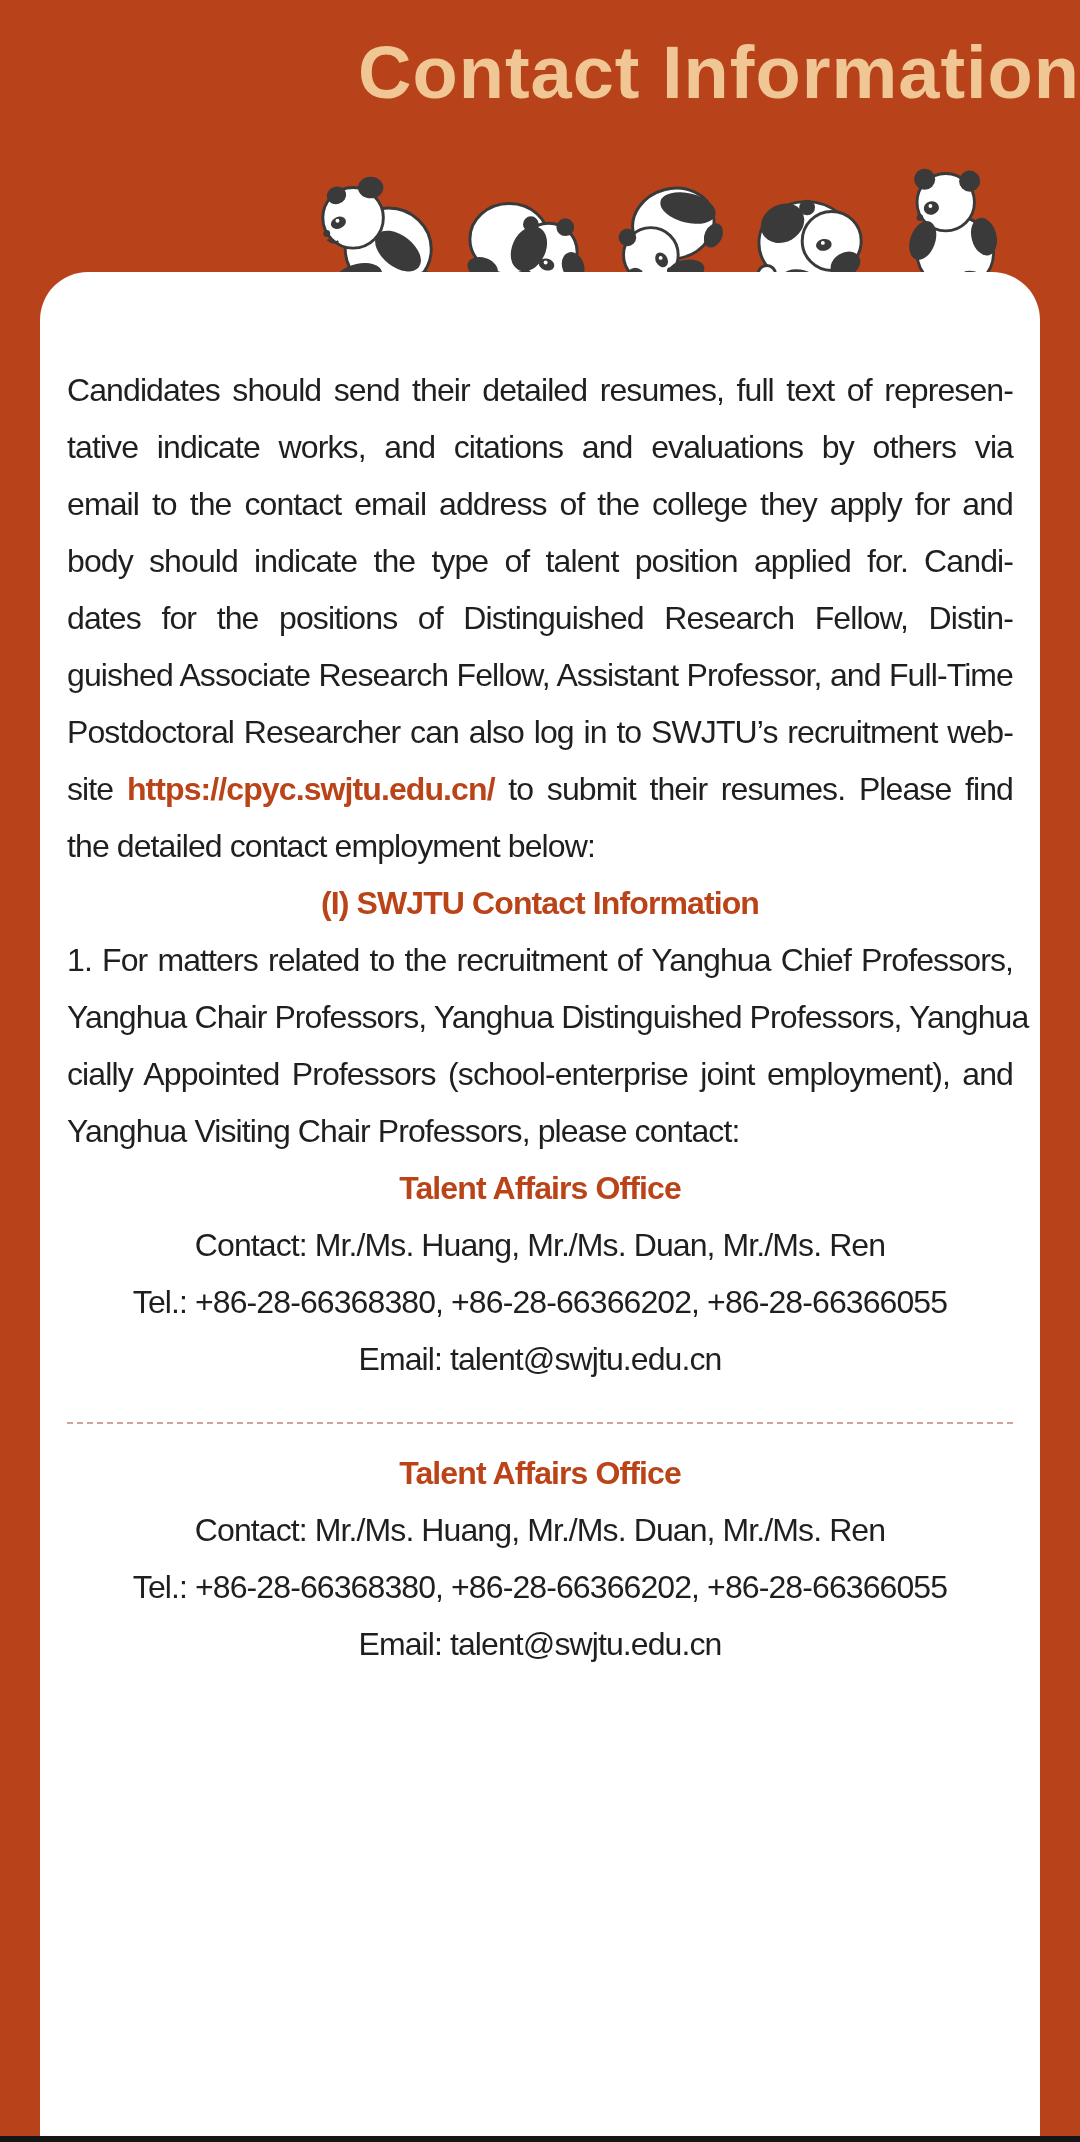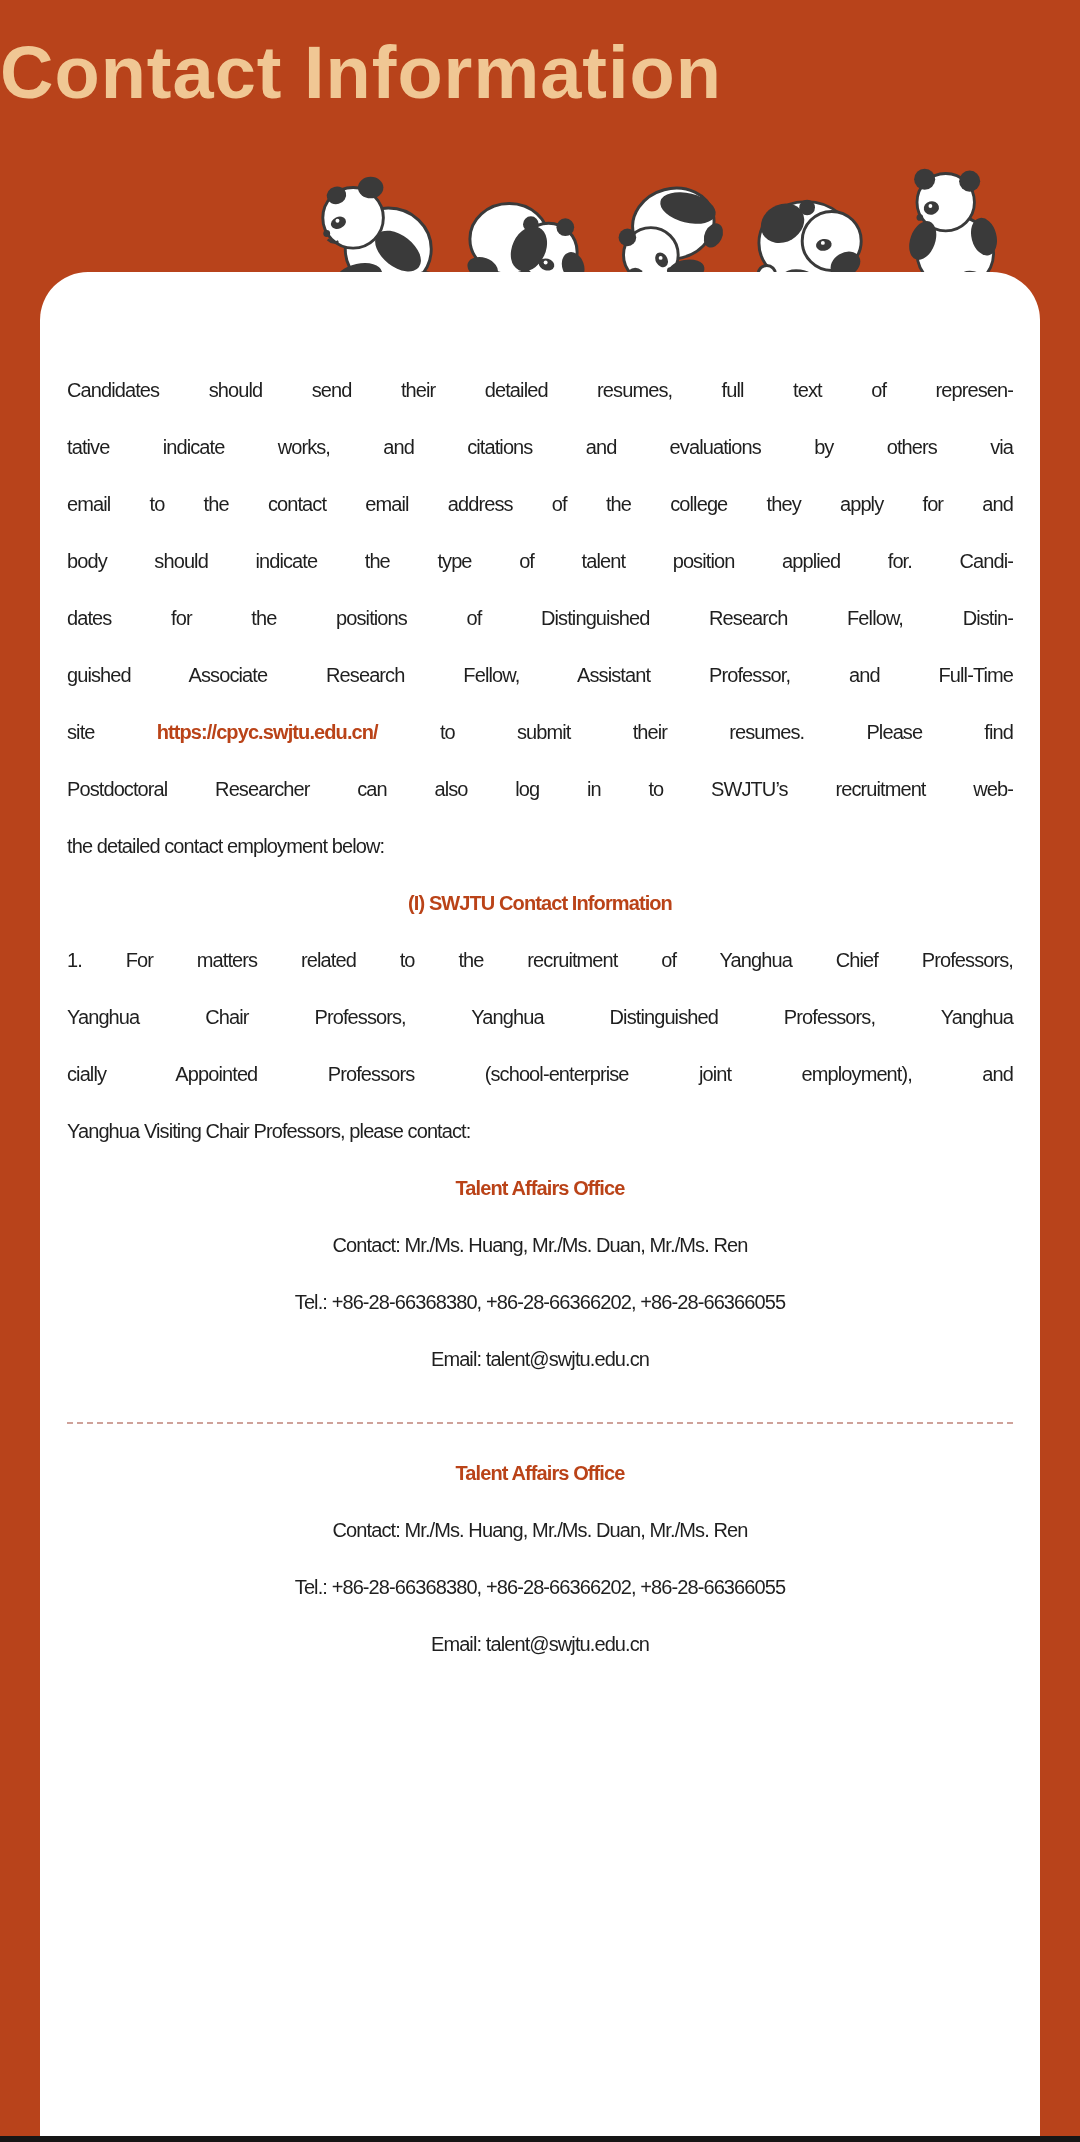--- a/index.html
+++ b/index.html
@@ -5,35 +5,35 @@
   html,body{margin:0;padding:0;}
   body{
     width:1080px;height:2142px;
     background:#B8431B;
     position:relative;
     overflow:hidden;
     font-family:"Liberation Sans","DejaVu Sans",sans-serif;
   }
   .title{
     position:absolute;top:30px;left:0;width:1080px;
-    margin:0;text-align:left;
+    margin:0;text-align:right;
     font-size:74px;font-weight:800;letter-spacing:1px;
     color:#F0C794;
   }
   .panda{position:absolute;}
   .card{
     position:absolute;top:272px;left:40px;
     width:1000px;height:1870px;
     background:#FFFFFF;
     border-radius:48px 48px 0 0;
     padding:90px 27px 0 27px;
     box-sizing:border-box;
   }
   .card, .pline, .oline{
-    font-size:20px;line-height:57px;letter-spacing:-0.9px;color:#1F1F1F;
+    font-size:32px;line-height:57px;letter-spacing:-0.9px;color:#1F1F1F;
   }
   .pline{
     text-align:justify;text-align-last:justify;text-justify:inter-word;
     white-space:nowrap;
   }
   .pline.last{text-align-last:left;}
   .oline{white-space:nowrap;text-align:center;}
   .accent{color:#BA4318;font-weight:bold;}
   .link{color:#BA4318;font-weight:bold;cursor:pointer;}
   .divider{
@@ -120,22 +120,22 @@
 
 <div class="card">
 
   <div>
       <div class="pline">Candidates should send their detailed resumes, full text of represen-</div>
       <div class="pline">tative indicate works, and citations and evaluations by others via</div>
       <div class="pline">email to the contact email address of the college they apply for and</div>
       <div class="pline">body should indicate the type of talent position applied for. Candi-</div>
       <div class="pline">dates for the positions of Distinguished Research Fellow, Distin-</div>
       <div class="pline">guished Associate Research Fellow, Assistant Professor, and Full-Time</div>
+      <div class="pline">Postdoctoral Researcher can also log in to SWJTU’s recruitment web-</div>
       <div class="pline">site <span class="link">https://cpyc.swjtu.edu.cn/</span> to submit their resumes. Please find</div>
-      <div class="pline">Postdoctoral Researcher can also log in to SWJTU’s recruitment web-</div>
       <div class="pline last">the detailed contact employment below:</div>
     </div>
 
   <div class="oline accent">(I) SWJTU Contact Information</div>
 
   <div>
       <div class="pline">1. For matters related to the recruitment of Yanghua Chief Professors,</div>
       <div class="pline">Yanghua Chair Professors, Yanghua Distinguished Professors, Yanghua</div>
       <div class="pline">cially Appointed Professors (school-enterprise joint employment), and</div>
       <div class="pline last">Yanghua Visiting Chair Professors, please contact:</div>

